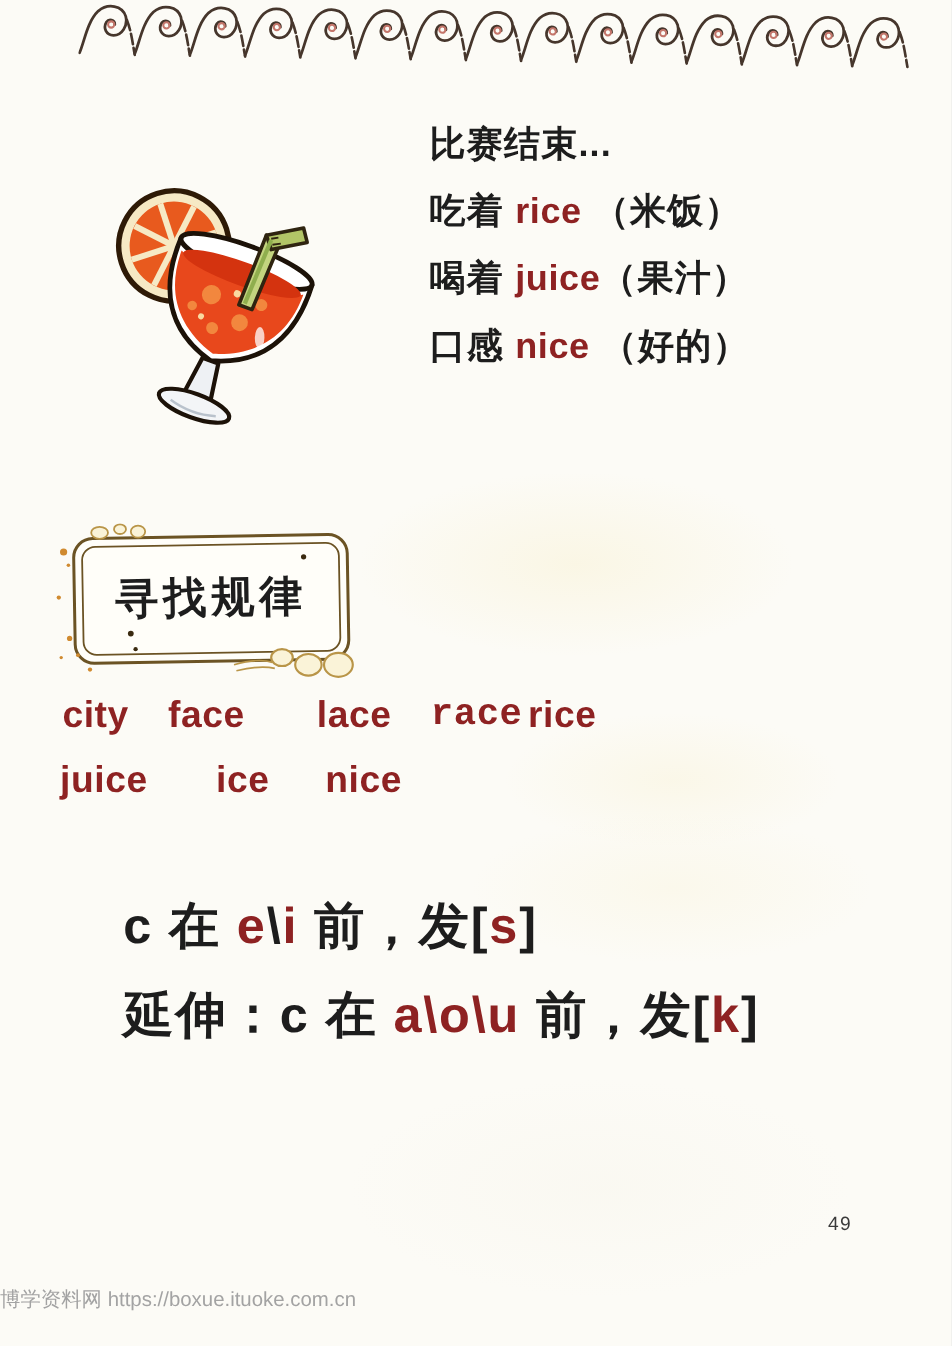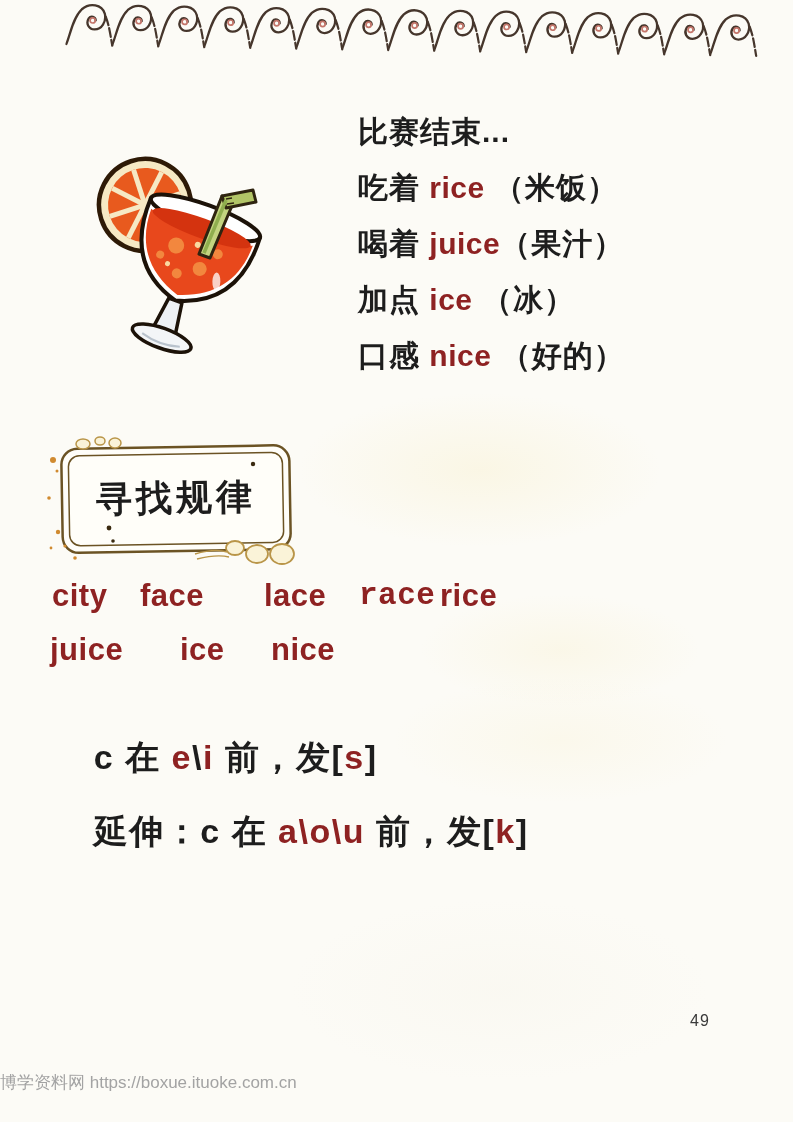--- a/index.html
+++ b/index.html
@@ -30,21 +30,21 @@
     left: 66px; top: 0px;
     width: 706px; height: 62px;
     transform: rotate(0.9deg);
     transform-origin: left top;
   }
 
   
   .juice { position: absolute; left: 93px; top: 148px; width: 215px; height: 250px; }
 
   
-  .story { position: absolute; left: 358px; top: 112px; width: 400px; }
+  .story { position: absolute; left: 358px; top: 100px; width: 400px; }
   .story-line {
     white-space: pre;
     font-size: 30px;
     font-weight: 600;
     height: 33px;
     margin-bottom: 23px;
     letter-spacing: 1px;
   }
   .story-line .en { font-weight: 700; letter-spacing: 0.5px; }
 
@@ -80,21 +80,21 @@
   .row1 .word:nth-child(6) { left: 604px; }
   .row2 .word:nth-child(1) { left: 50px; }
   .row2 .word:nth-child(2) { left: 180px; }
   .row2 .word:nth-child(3) { left: 271px; }
 
   
   .rule {
     position: absolute;
     left: 50px;
     white-space: pre;
-    font-size: 34px;
+    font-size: 42px;
     font-weight: 700;
     letter-spacing: 1.5px;
   }
   .rule-1 { top: 696px; }
   .rule-2 { top: 770px; }
 
   
   .page-number {
     position: absolute;
     left: 690px; top: 1012px;
@@ -187,21 +187,20 @@
         <path d="M111,105 L133,52" fill="none" stroke="#8fae4e" stroke-width="3.5"></path>
         <path d="M133,51 L139,50 M134,56 L141,55" fill="none" stroke="#2f2410" stroke-width="1.6"></path>
       </g>
     </svg>
   </div>
 
   <div class="story">
     <div class="story-line"><span class="ink">比赛结束...</span></div>
     <div class="story-line"><span class="ink">吃着 </span><span class="red en">rice</span><span class="ink"> （米饭）</span></div>
     <div class="story-line"><span class="ink">喝着 </span><span class="red en">juice</span><span class="ink">（果汁）</span></div>
-    <div class="story-line"><span class="ink">加点 </span><span class="red en">ice</span><span class="ink"> （冰）</span></div>
     <div class="story-line"><span class="ink">口感 </span><span class="red en">nice</span><span class="ink"> （好的）</span></div>
   </div>
 
   <div class="section-frame">
     <svg width="270" height="140" viewBox="0 0 270 140">
       <g transform="rotate(-1 135 62)">
         <rect x="17" y="11" width="228" height="104" rx="16" fill="#fffef9" stroke="#6b5324" stroke-width="2.5"></rect>
         <rect x="24" y="18" width="214" height="90" rx="11" fill="none" stroke="#6b5324" stroke-width="1.5"></rect>
       </g>
 

